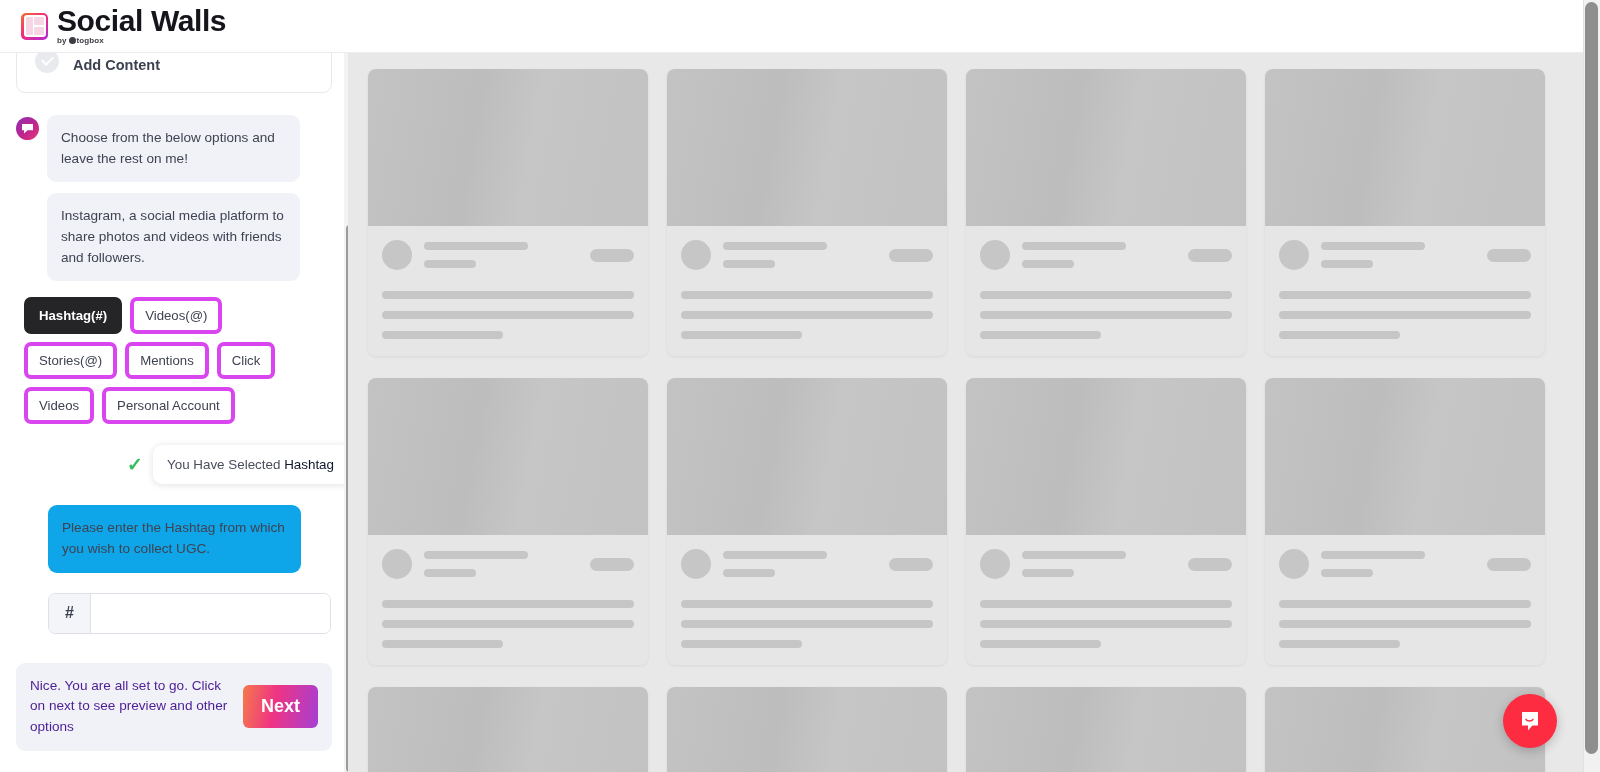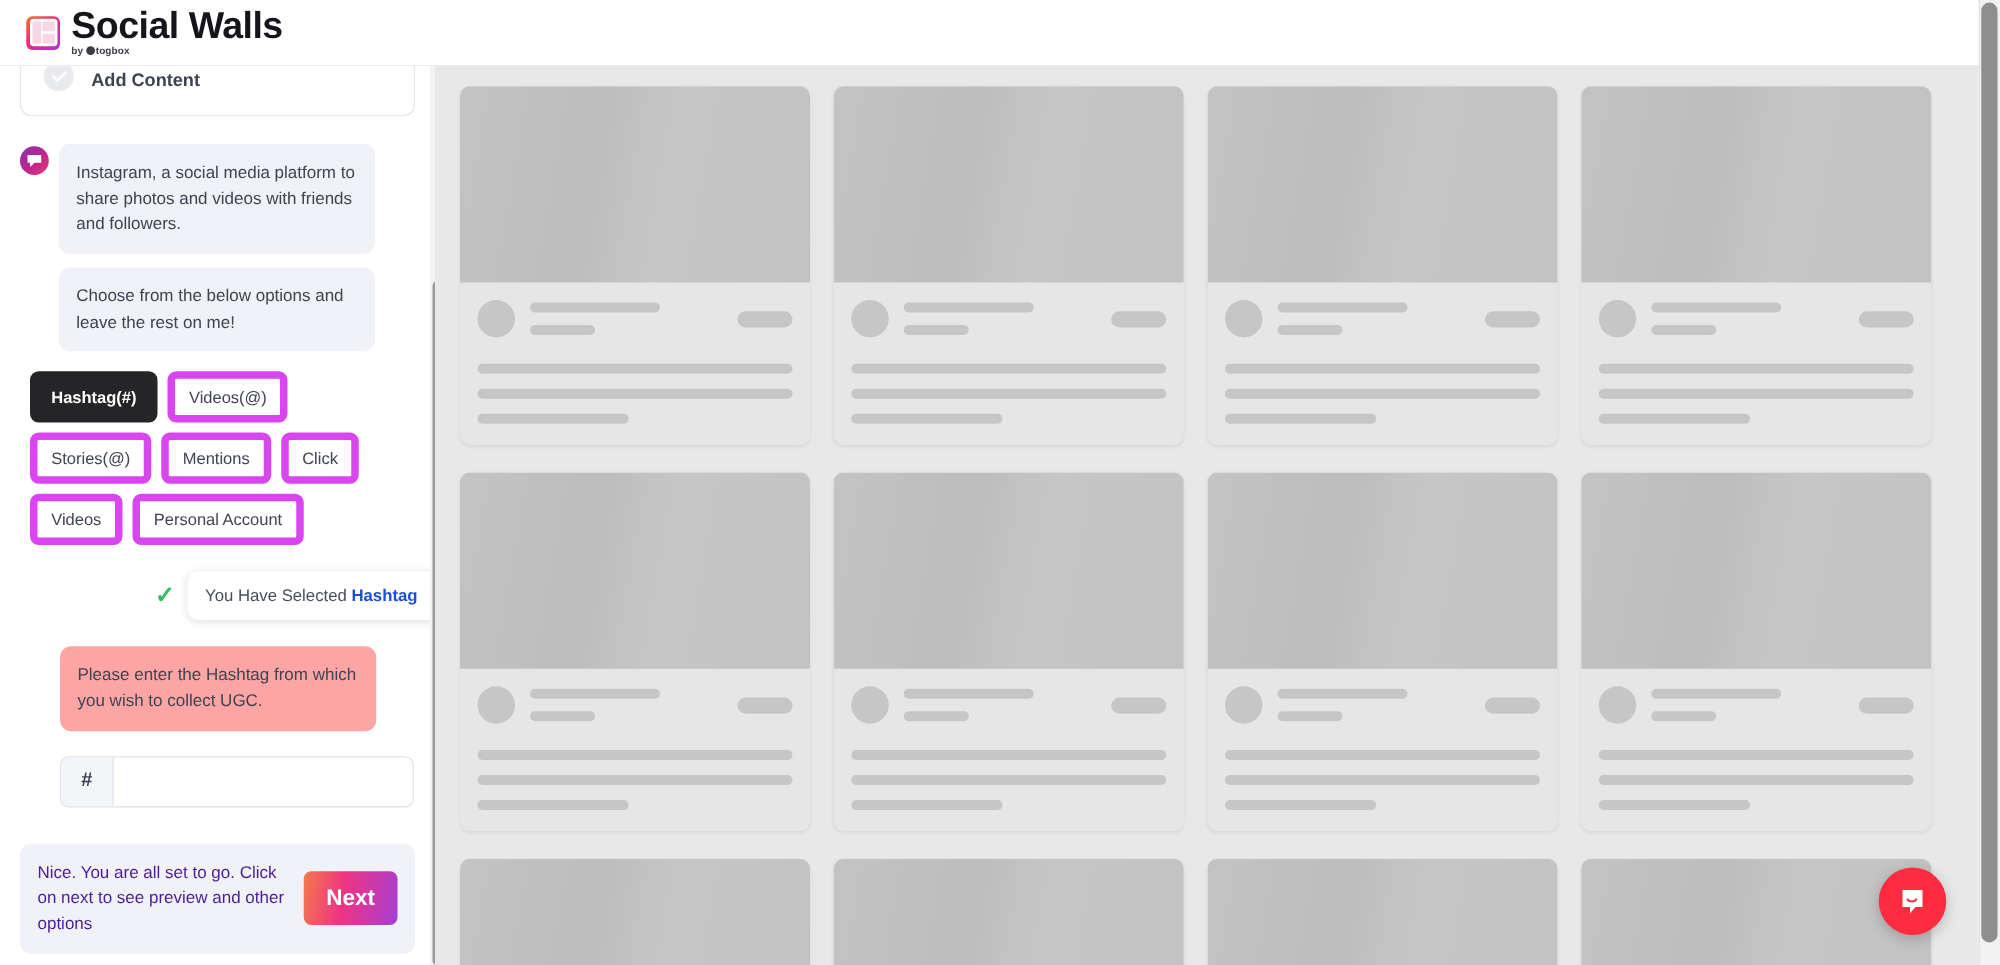--- a/index.html
+++ b/index.html
@@ -156,21 +156,21 @@
   .bubble + .bubble { margin-top: 11px; }
 
   .chips {
     display: flex;
     flex-wrap: wrap;
     gap: 8px 8px;
     max-width: 290px;
     margin: 16px 0 0 8px;
   }
   .chip {
-    border: 6px solid #d946ef;
+    border: 4px solid #d946ef;
     border-radius: 7px;
     padding: 7px 11px;
     font-size: 13.2px;
     color: #3f4352;
     background: #ffffff;
     white-space: nowrap;
     cursor: pointer;
   }
   .chip.selected {
     background: #252528;
@@ -195,24 +195,24 @@
   }
   .selected-card {
     background: #ffffff;
     border-radius: 9px 0 0 9px;
     box-shadow: 0 1px 7px rgba(20,22,40,.13);
     padding: 12px 14px;
     font-size: 13.4px;
     color: #4a4e5c;
     white-space: nowrap;
   }
-  .selected-card b { color: #1d4ed8; font-weight: 700; }
+  .selected-card b { color: #0f172a; font-weight: 400; }
 
   .bubble-standalone {
-    background: #fca5a5;
+    background: #0ea5e9;
     border-radius: 9px;
     padding: 13px 14px;
     font-size: 13.6px;
     line-height: 1.52;
     color: #3f4352;
     max-width: 253px;
     margin: 21px 0 0 32px;
   }
 
   .hash-input {
@@ -409,22 +409,22 @@
         <div class="step-label">Add Content</div>
       </div>
 
       <div class="chat-row">
         <div class="bot-avatar">
           <svg width="13" height="12" viewBox="0 0 13 12">
             <path d="M1 1h11v6.2H6.6L3.1 10.6V7.2H1z" fill="#ffffff"></path>
           </svg>
         </div>
         <div class="bubbles">
+          <div class="bubble">Choose from the below options and leave the rest on me!</div>
           <div class="bubble">Instagram, a social media platform to share photos and videos with friends and followers.</div>
-          <div class="bubble">Choose from the below options and leave the rest on me!</div>
         </div>
       </div>
 
       <div class="chips">
         <div class="chip selected">Hashtag(#)</div>
         <div class="chip">Videos(@)</div>
         <div class="chip">Stories(@)</div>
         <div class="chip">Mentions</div>
         <div class="chip">Click</div>
         <div class="chip">Videos</div>

